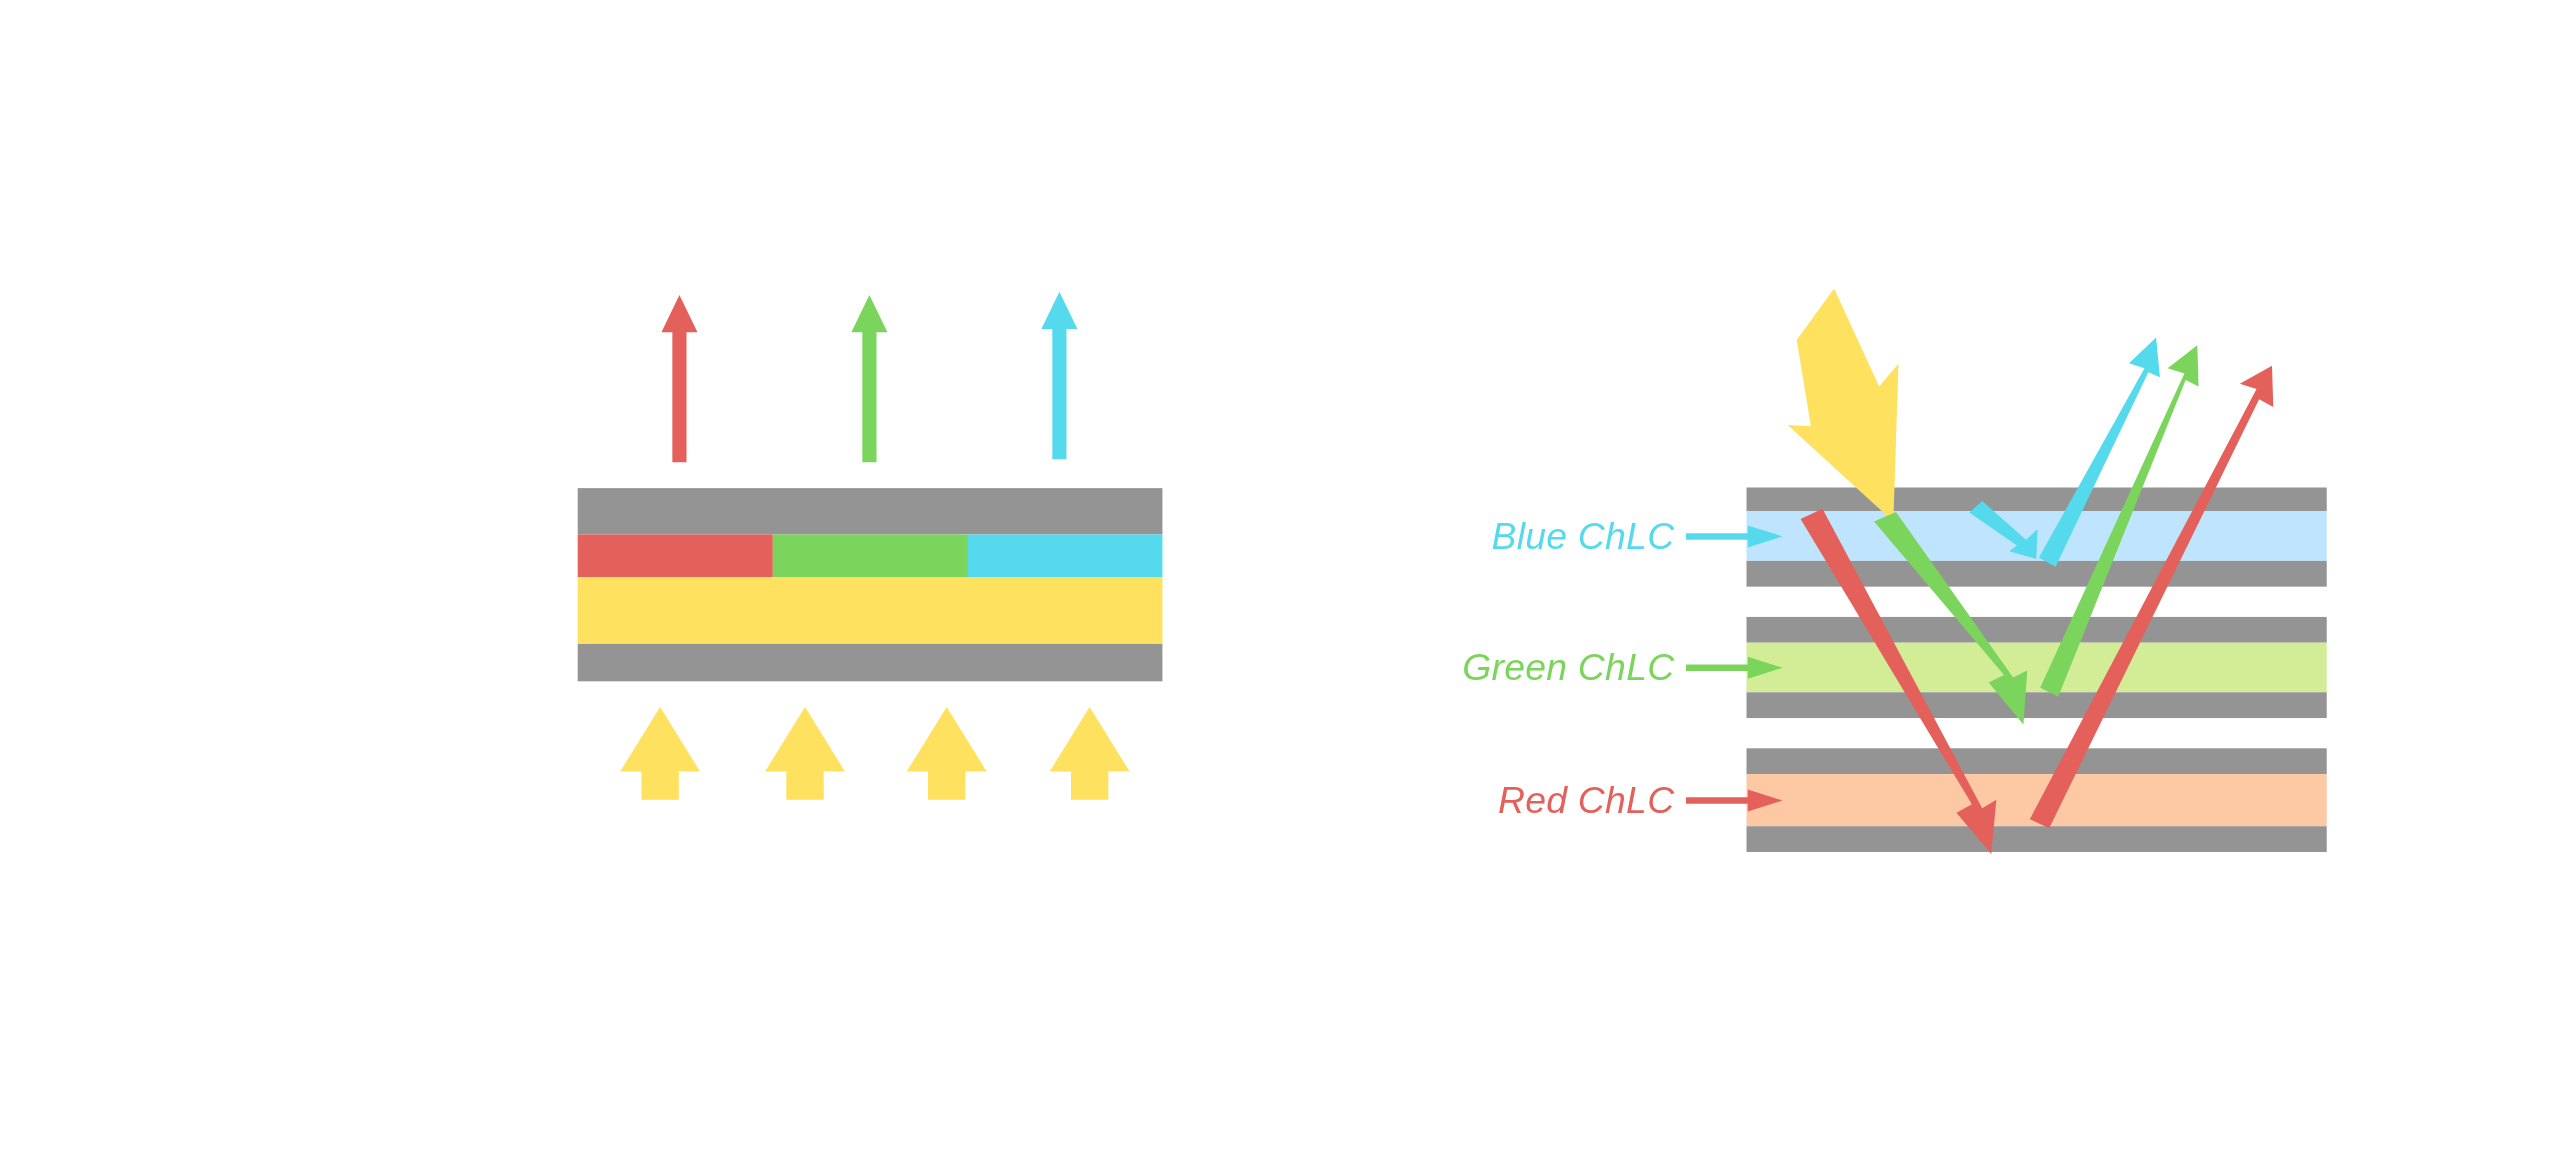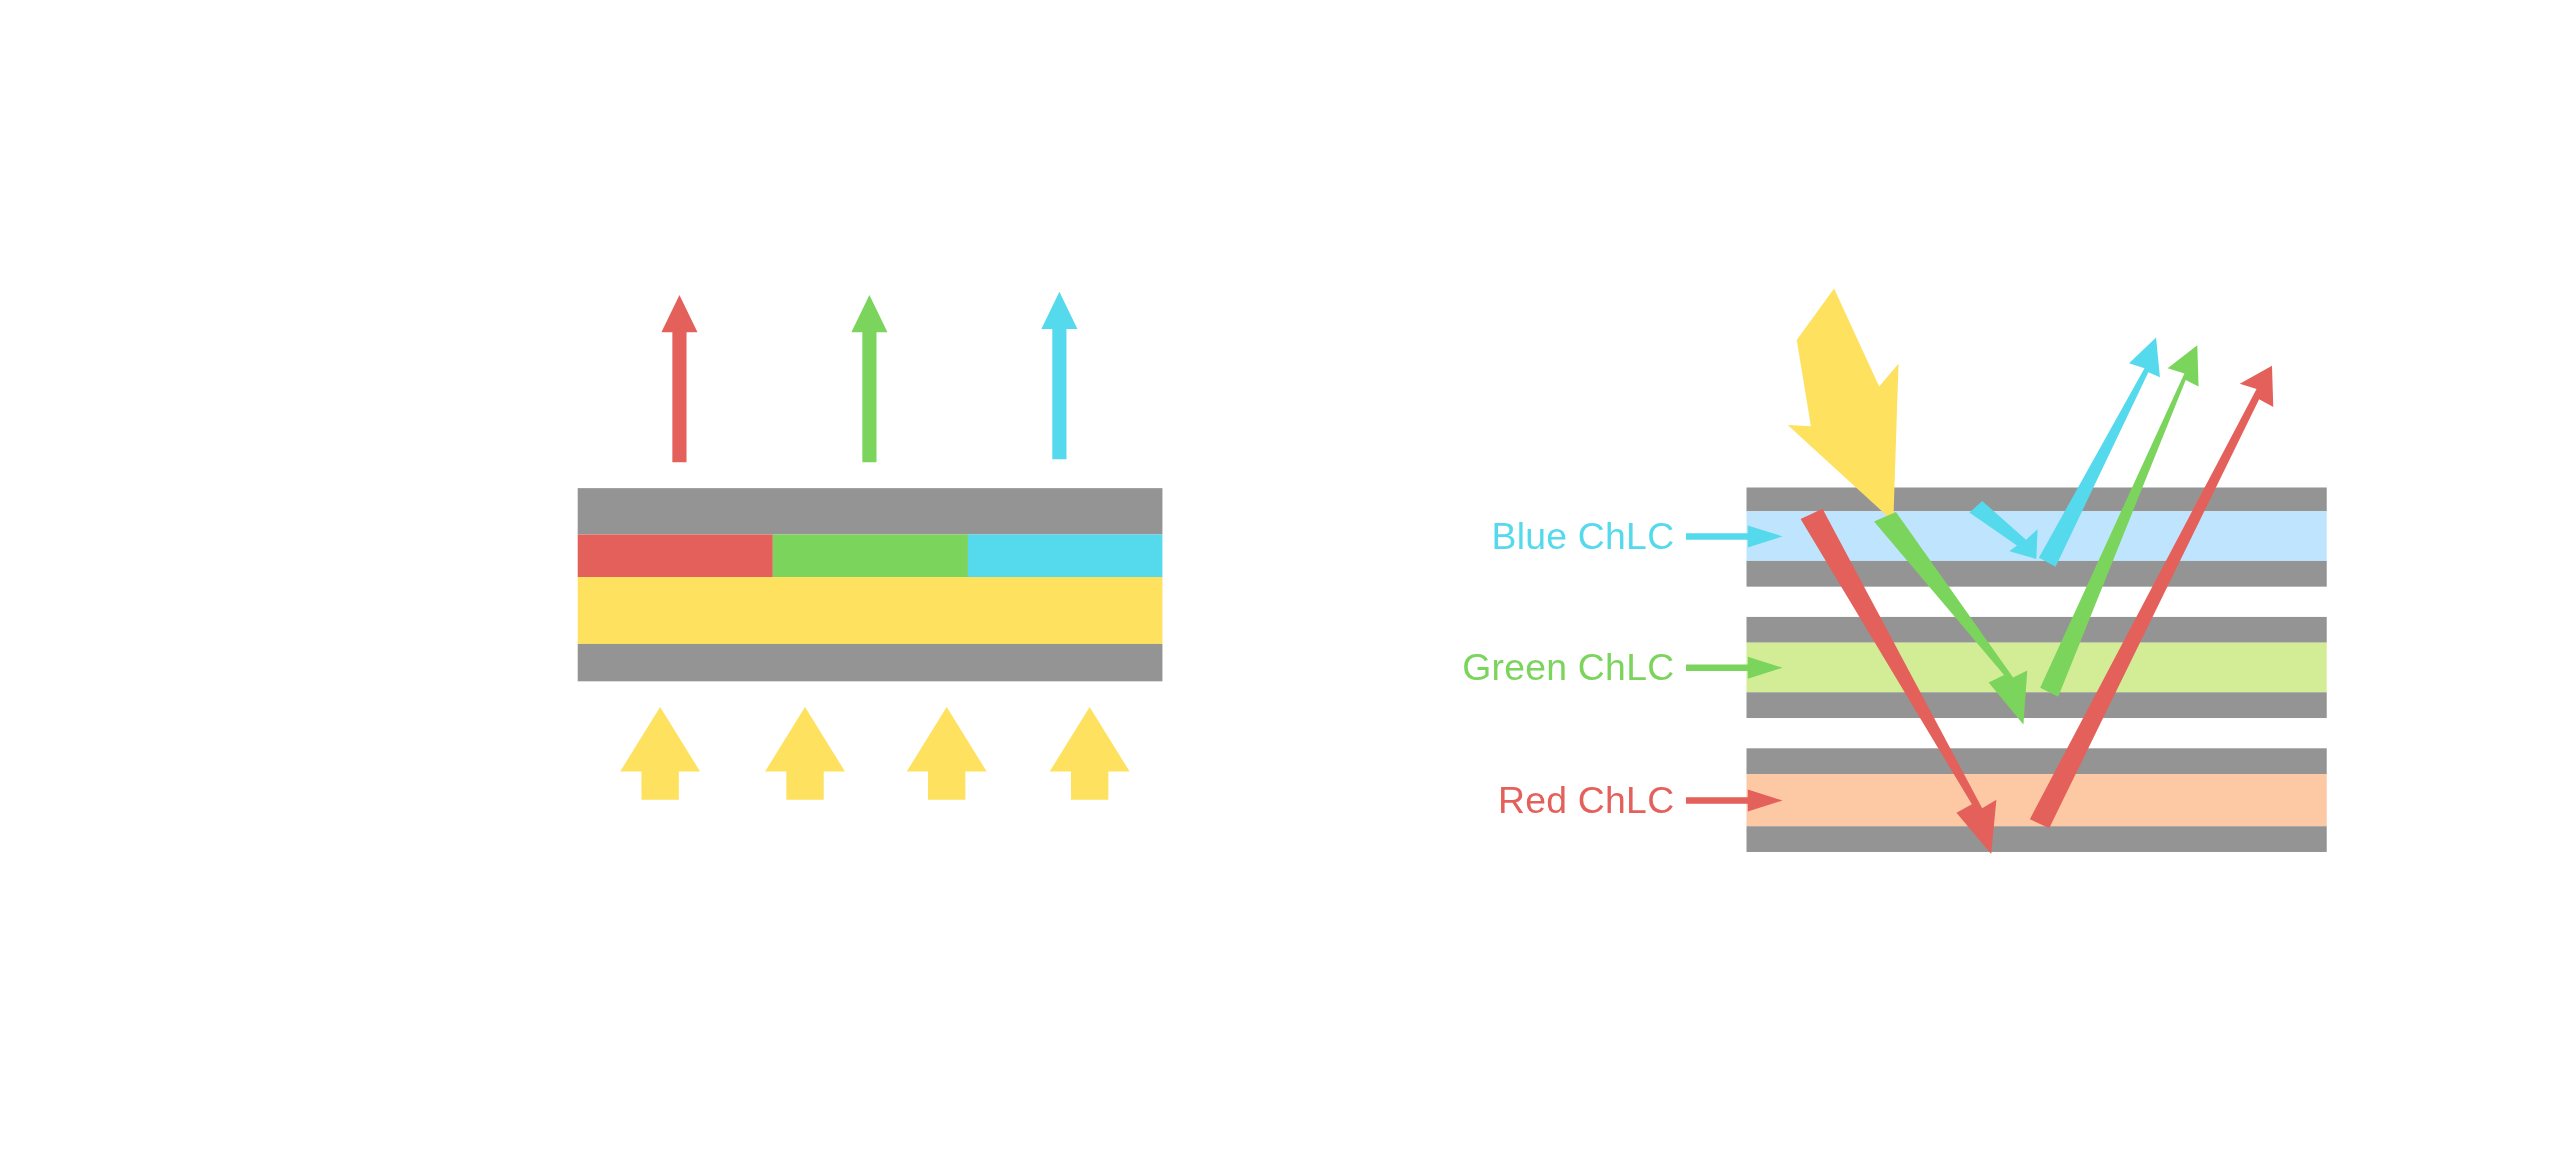--- a/index.html
+++ b/index.html
@@ -12,20 +12,21 @@
     height: 1154px;
     font-family: "Liberation Sans", sans-serif;
     overflow: hidden;
     position: relative;
   }
   #figure-root {
     position: absolute;
     inset: 0;
     width: 2576px;
     height: 956px;
+    font-style: italic;
   }
   svg.diagram {
     position: absolute;
     left: 0;
     top: 0;
     width: 2576px;
     height: 1154px;
     display: block;
   }
   .chlc-label {

